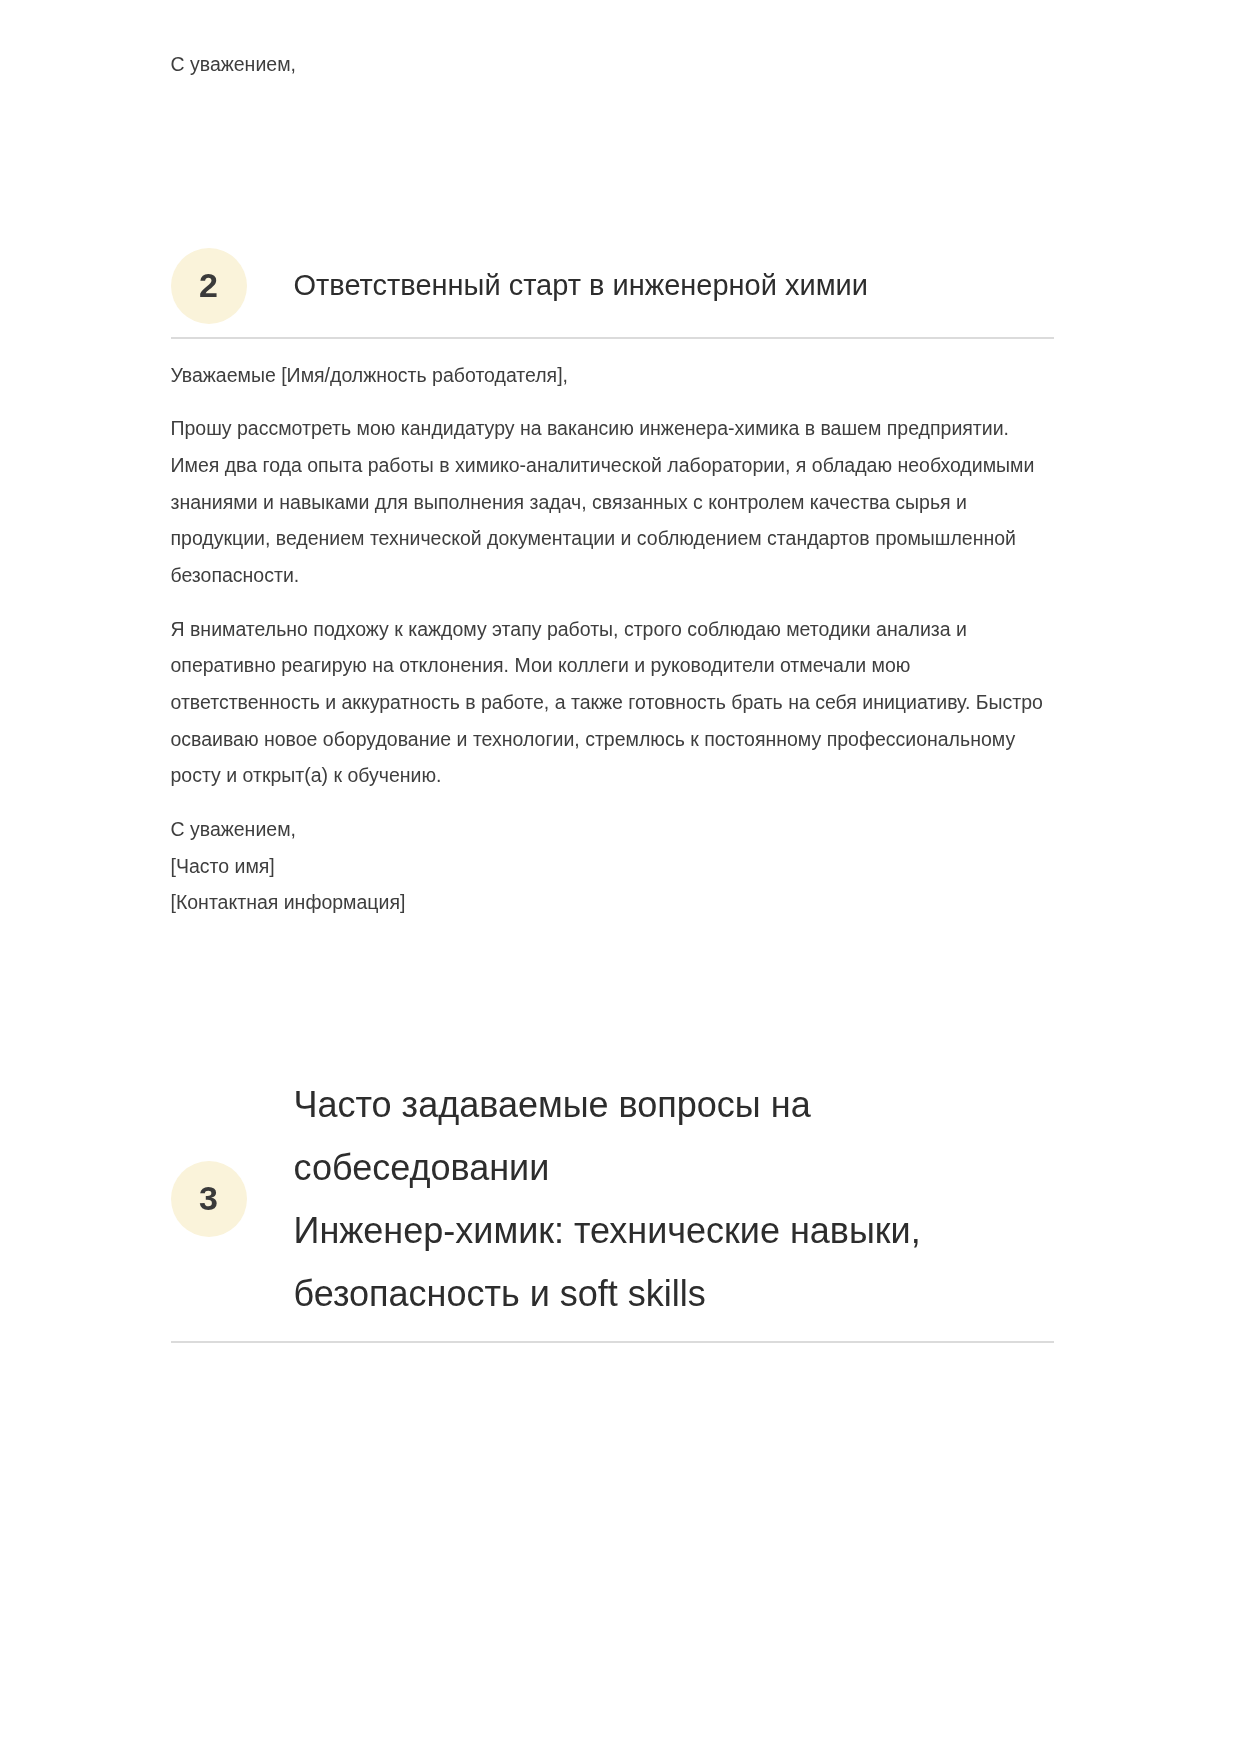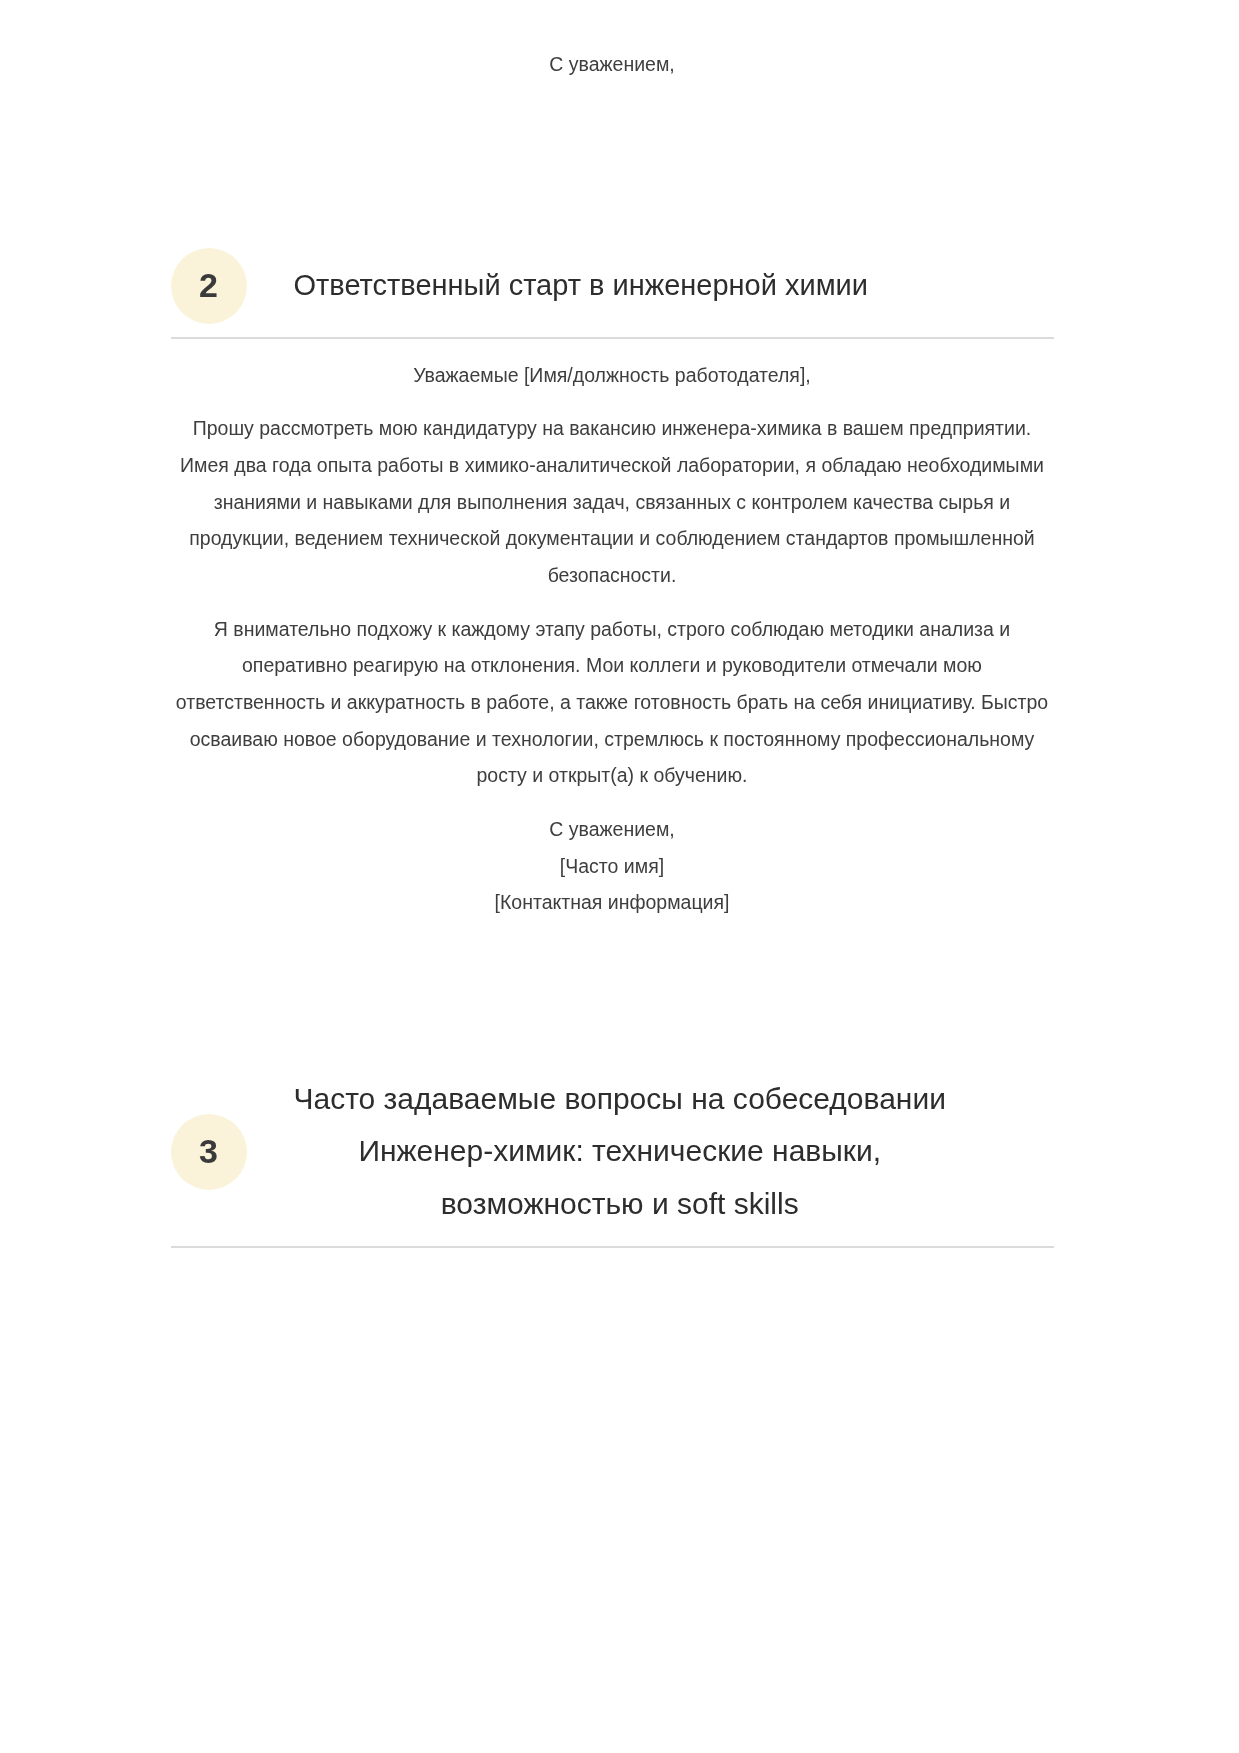--- a/index.html
+++ b/index.html
@@ -7,21 +7,20 @@
   body {
     font-family: "Liberation Sans", "DejaVu Sans", sans-serif;
     color: var(--body-text, #3e3e3e);
   }
   .page {
     width: 1048px;
     min-height: 1753px;
     margin: 0 auto;
     padding: 46px 90px 60px 75px;
     background: #ffffff;
-    text-align: center;
   }
   .body-text {
     font-size: 19.5px;
     line-height: 1.88;
     color: var(--body-text, #3e3e3e);
   }
   .closing-block div { margin: 0; }
 
   .section-header {
     display: flex;
@@ -40,21 +39,21 @@
     font-size: 34px;
     font-weight: 700;
     color: var(--badge-text, #3a3a3a);
   }
   .section-title {
     margin: 0;
     font-weight: 400;
     color: var(--title-text, #2d2d2d);
   }
   .title-single { font-size: 29px; line-height: 1.3; }
-  .title-multi  { font-size: 30px; line-height: 1.75; }
+  .title-multi  { font-size: 36px; line-height: 1.75; }
   .divider {
     border: none;
     border-top: 2px solid var(--divider, #dbdbdb);
     margin: 0;
     width: 100%;
   }
   .sec2-header  { margin-top: 165px; }
   .sec2-divider { margin-top: 13px; }
   .sec2-body    { margin-top: 18px; }
   .sec2-body p  { margin: 0 0 17px 0; }
@@ -93,19 +92,19 @@
   </section>
 
   <section class="sec3">
     <div class="section-header">
       <div class="num-badge">
         <span>3</span>
       </div>
       <h2 class="section-title title-multi">
         <div>Часто задаваемые вопросы на собеседовании</div>
         <div>Инженер-химик: технические навыки,</div>
-        <div>возможностью и soft skills</div>
+        <div>безопасность и soft skills</div>
       </h2>
     </div>
     <hr class="divider sec3-divider">
   </section>
 
 </div>
 
 </body></html>

